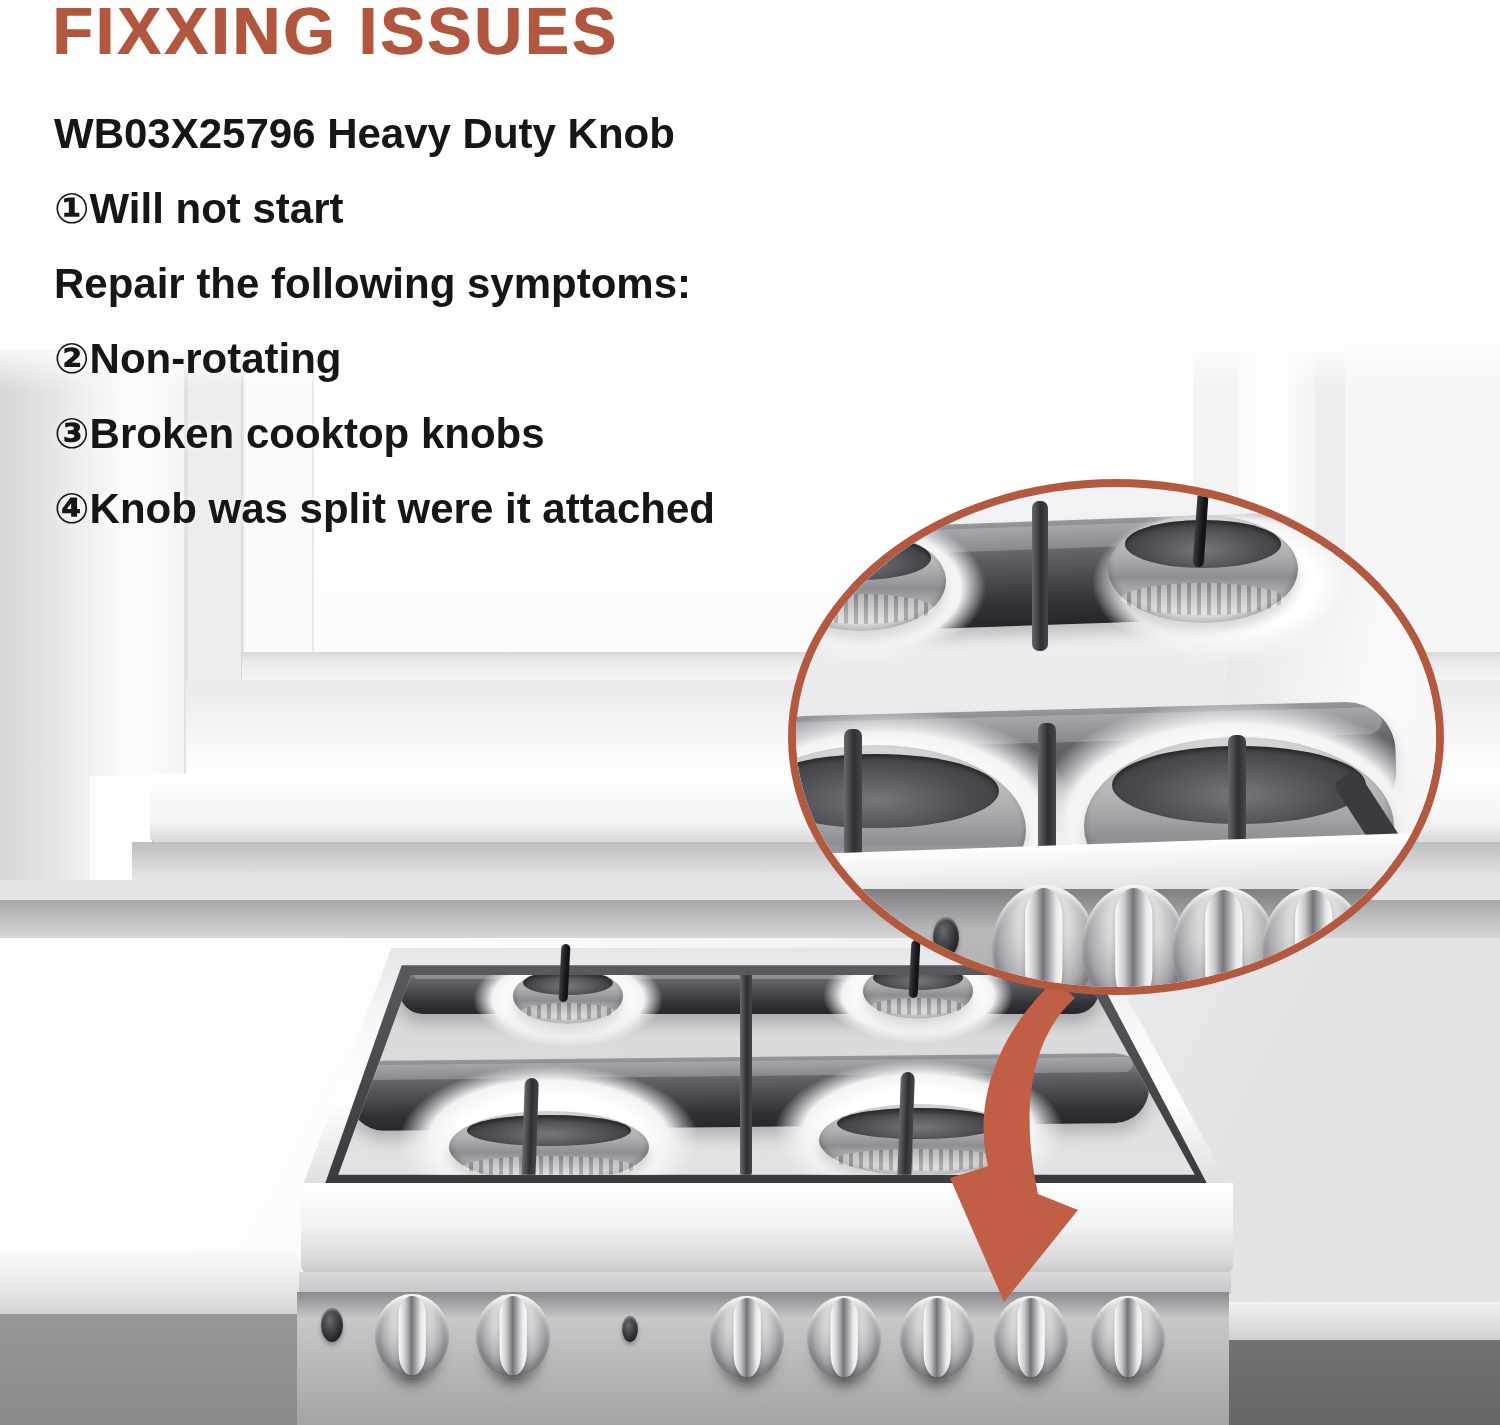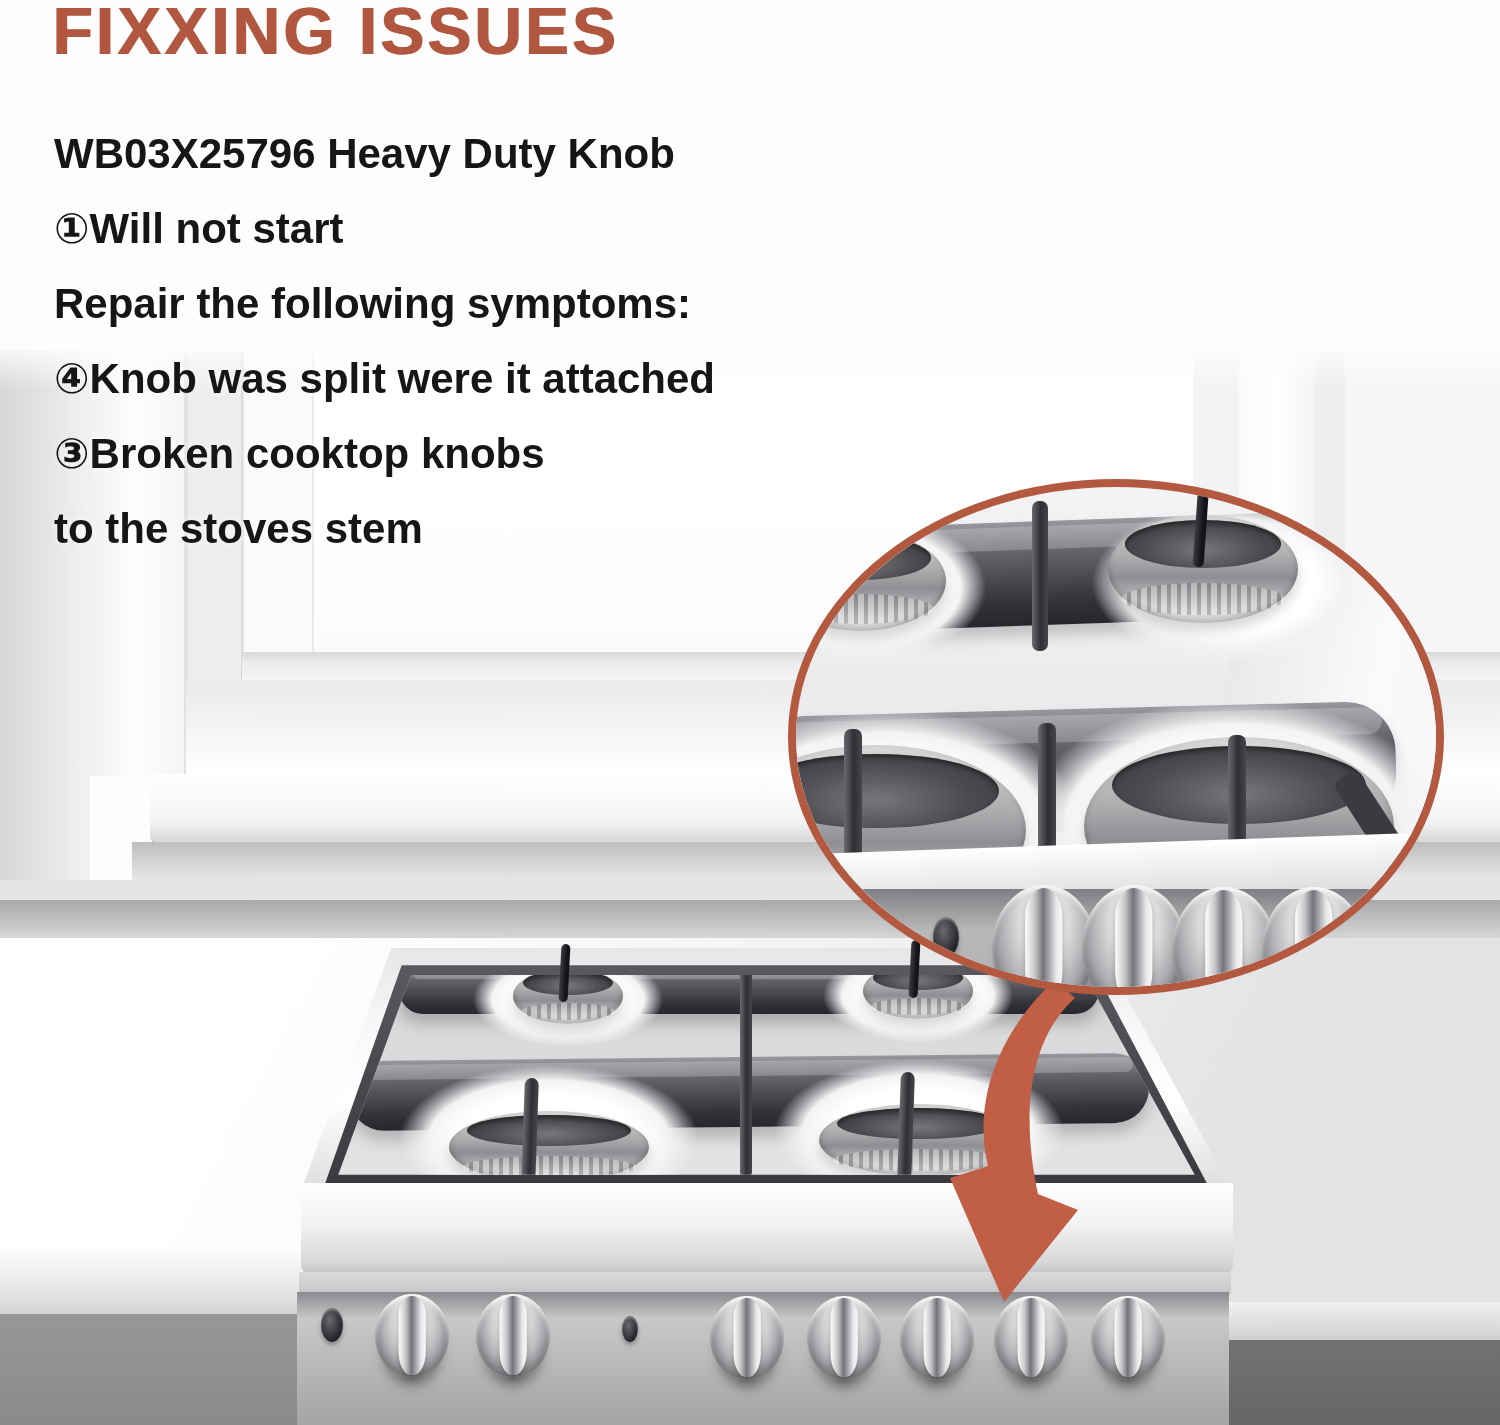--- a/index.html
+++ b/index.html
@@ -114,21 +114,21 @@
     background:linear-gradient(90deg,#e9e9eb,#fafafc 50%,#f3f3f5);}
   .m-darkdiag{position:absolute;right:26px;bottom:36px;width:28px;height:190px;
     transform:rotate(-33deg);border-radius:8px;background:#3a3a3f;}
 
   
   .arrow-wrap{left:880px;top:950px;width:340px;height:390px;z-index:5;}
 
   
   .title{left:52px;top:-4px;font-size:66px;line-height:70px;font-weight:700;
     letter-spacing:3px;color:#b2573f;text-shadow:1.2px 0 0 currentColor;z-index:9;}
-  .body-text{left:54px;top:116px;font-size:42px;line-height:75px;font-weight:700;
+  .body-text{left:54px;top:96px;font-size:42px;line-height:75px;font-weight:700;
     color:#161616;z-index:9;text-shadow:0 0 8px rgba(255,255,255,.75);}
 </style>
 </head>
 <body>
 
 <div class="scene">
 
   <div class="abs wall-left"></div>
   <div class="abs jamb-l1"></div>
   <div class="abs jamb-gap"></div>
@@ -227,18 +227,18 @@
       <div class="knob mk" style="left:376px;top:400px;"></div>
       <div class="knob mk" style="left:466px;top:400px;"></div>
     </div>
   </div>
 
   <div class="abs title">FIXXING ISSUES</div>
   <div class="abs body-text">
     <div>WB03X25796 Heavy Duty Knob</div>
     <div>①Will not start</div>
     <div>Repair the following symptoms:</div>
+    <div>②Non-rotating</div>
+    <div>③Broken cooktop knobs</div>
     <div>④Knob was split were it attached</div>
-    <div>③Broken cooktop knobs</div>
-    <div>to the stoves stem</div>
   </div>
 
 </div>
 
 </body></html>

